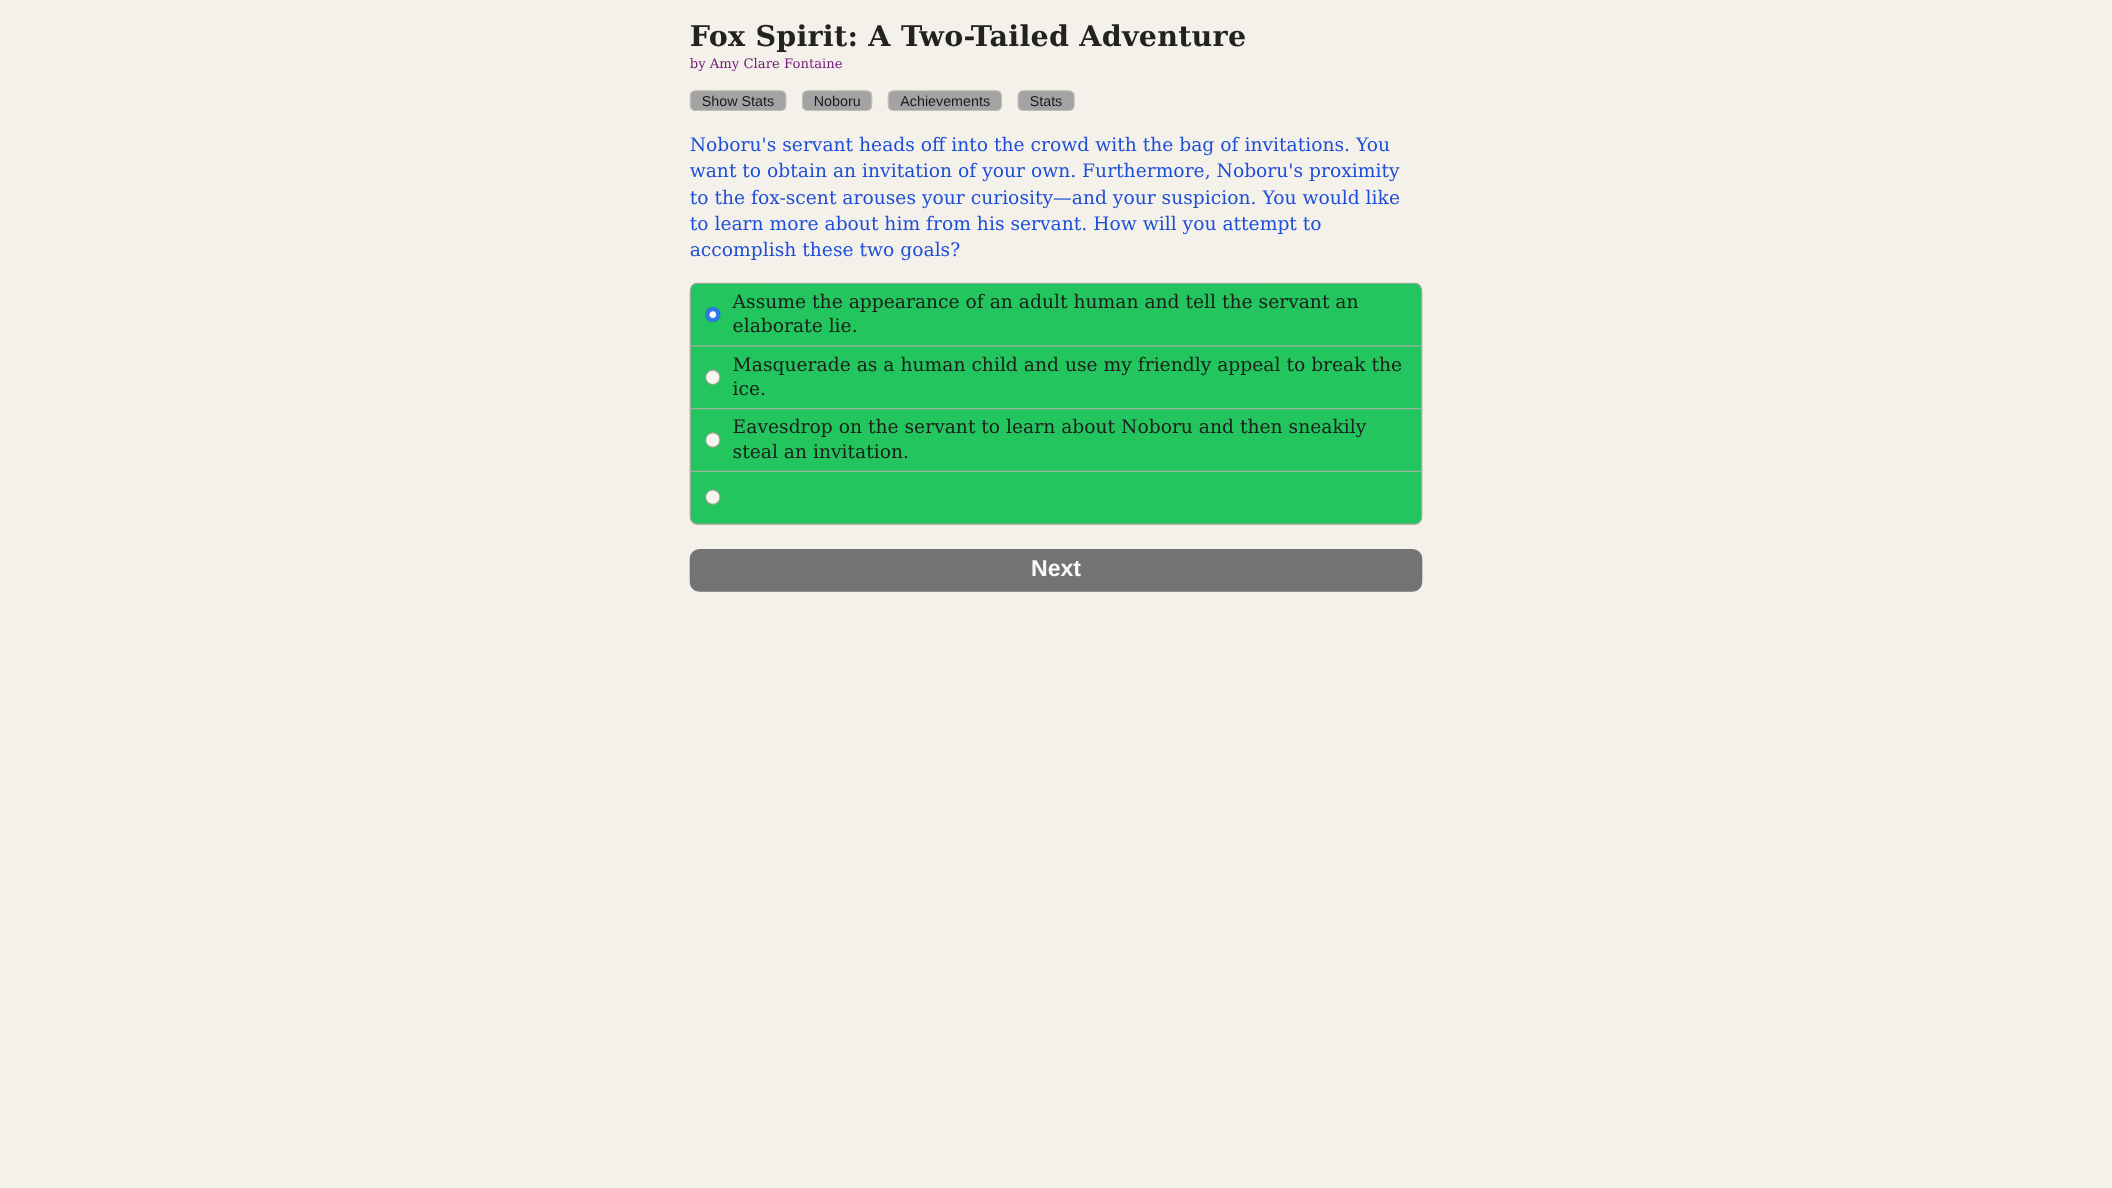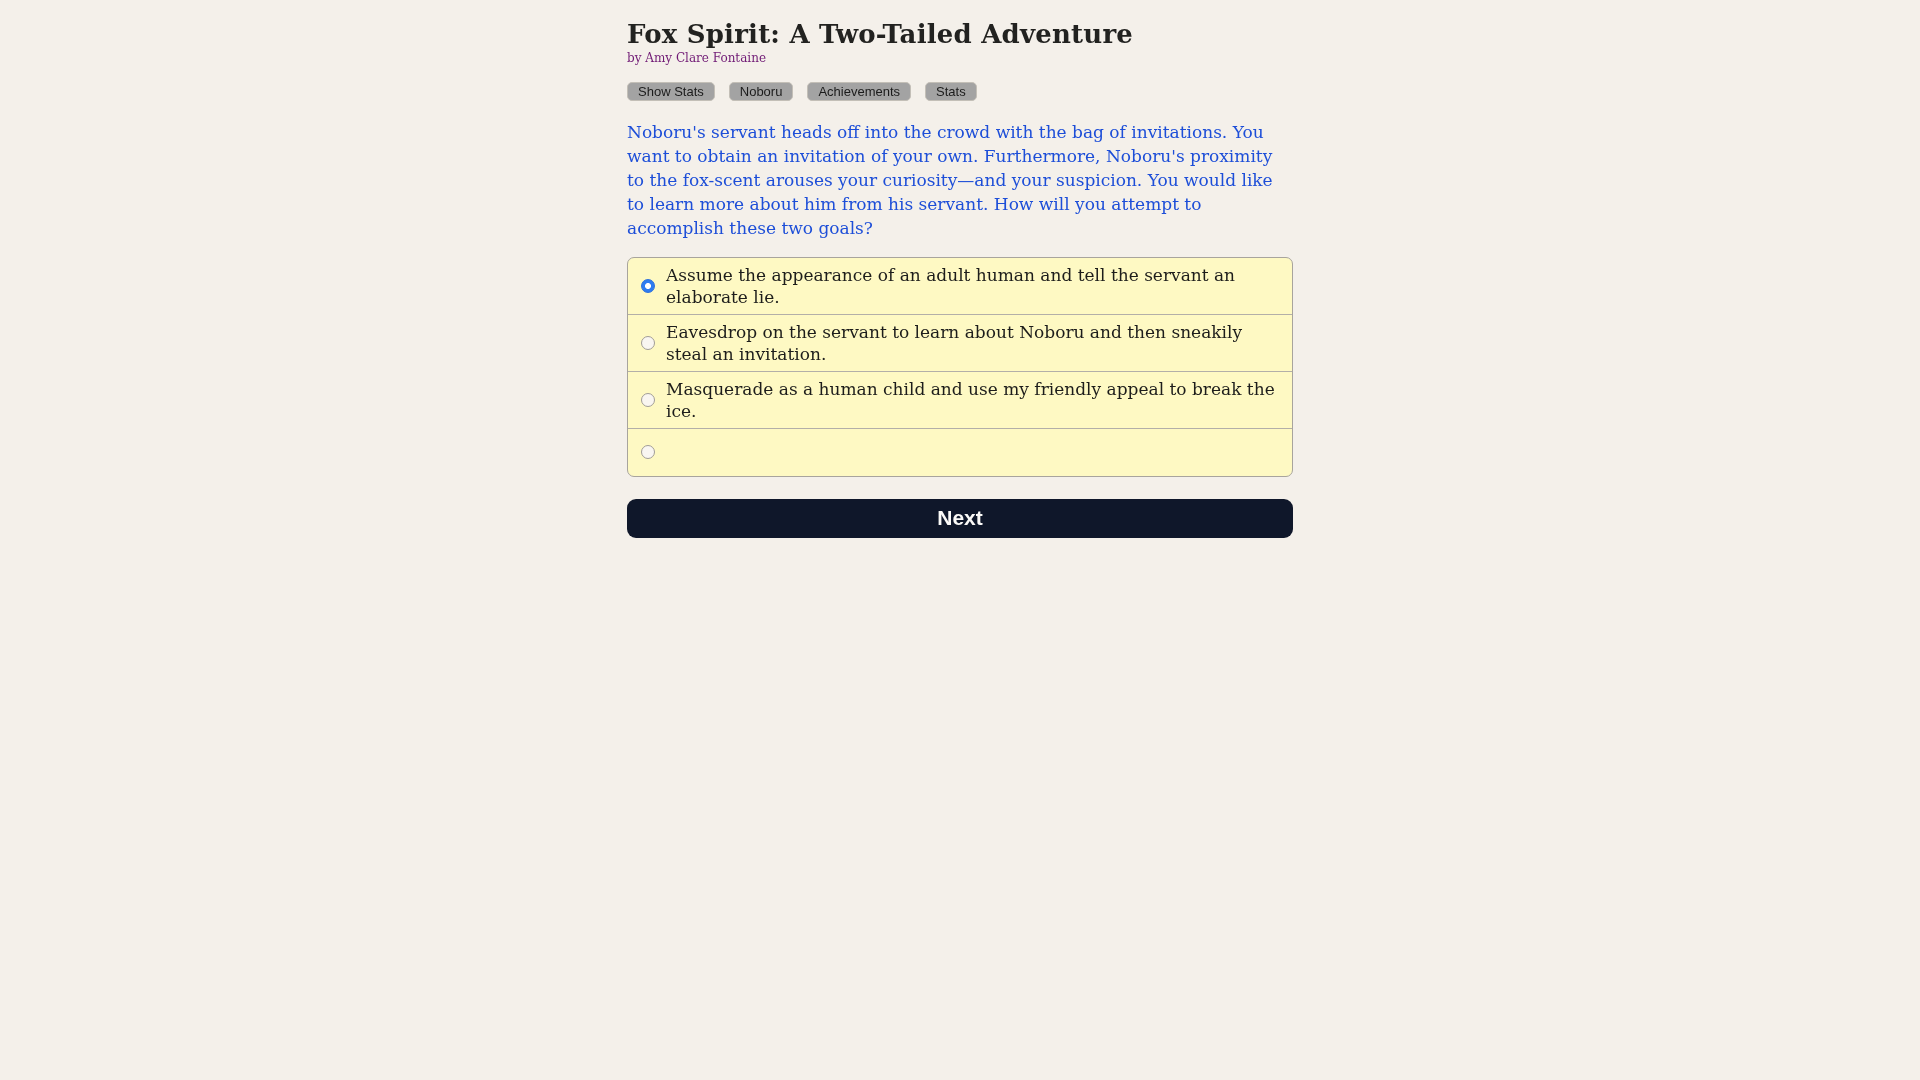--- a/index.html
+++ b/index.html
@@ -52,21 +52,21 @@
     margin-top: 19px;
     font-size: 17px;
     line-height: 24px;
     color: #1d4ed8;
     width: 666px;
   }
   .choice-box {
     margin-top: 17px;
     border: 1px solid #a8a49d;
     border-radius: 7px;
-    background: #fef9c3;
+    background: #22c55e;
     overflow: hidden;
   }
   .choice-row {
     display: flex;
     align-items: center;
     gap: 11px;
     min-height: 48px;
     padding: 6px 14px 6px 13px;
     cursor: pointer;
   }
@@ -88,21 +88,21 @@
   .choice-label {
     font-size: 17px;
     line-height: 22px;
     color: #1d1d1b;
   }
   .next-button {
     display: block;
     width: 666px;
     margin-top: 22px;
     height: 39px;
-    background: #0f172a;
+    background: #737373;
     border: none;
     border-radius: 9px;
     color: #fbfaf8;
     font-family: "Liberation Sans", sans-serif;
     font-size: 21px;
     font-weight: 700;
     cursor: pointer;
     text-align: center;
   }
 </style>
@@ -124,25 +124,25 @@
 
   <p class="story-text">Noboru's servant heads off into the crowd with the bag of invitations. You want to obtain an invitation of your own. Furthermore, Noboru's proximity to the fox-scent arouses your curiosity—and your suspicion. You would like to learn more about him from his servant. How will you attempt to accomplish these two goals?</p>
 
   <div class="choice-box">
     <div class="choice-row">
       <span class="radio selected"></span>
       <span class="choice-label">Assume the appearance of an adult human and tell the servant an elaborate lie.</span>
     </div>
     <div class="choice-row">
       <span class="radio"></span>
-      <span class="choice-label">Eavesdrop on the servant to learn about Noboru and then sneakily steal an invitation.</span>
+      <span class="choice-label">Masquerade as a human child and use my friendly appeal to break the ice.</span>
     </div>
     <div class="choice-row">
       <span class="radio"></span>
-      <span class="choice-label">Masquerade as a human child and use my friendly appeal to break the ice.</span>
+      <span class="choice-label">Eavesdrop on the servant to learn about Noboru and then sneakily steal an invitation.</span>
     </div>
     <div class="choice-row">
       <span class="radio"></span>
     </div>
   </div>
 
   <button class="next-button">Next</button>
 
 </div>
 

